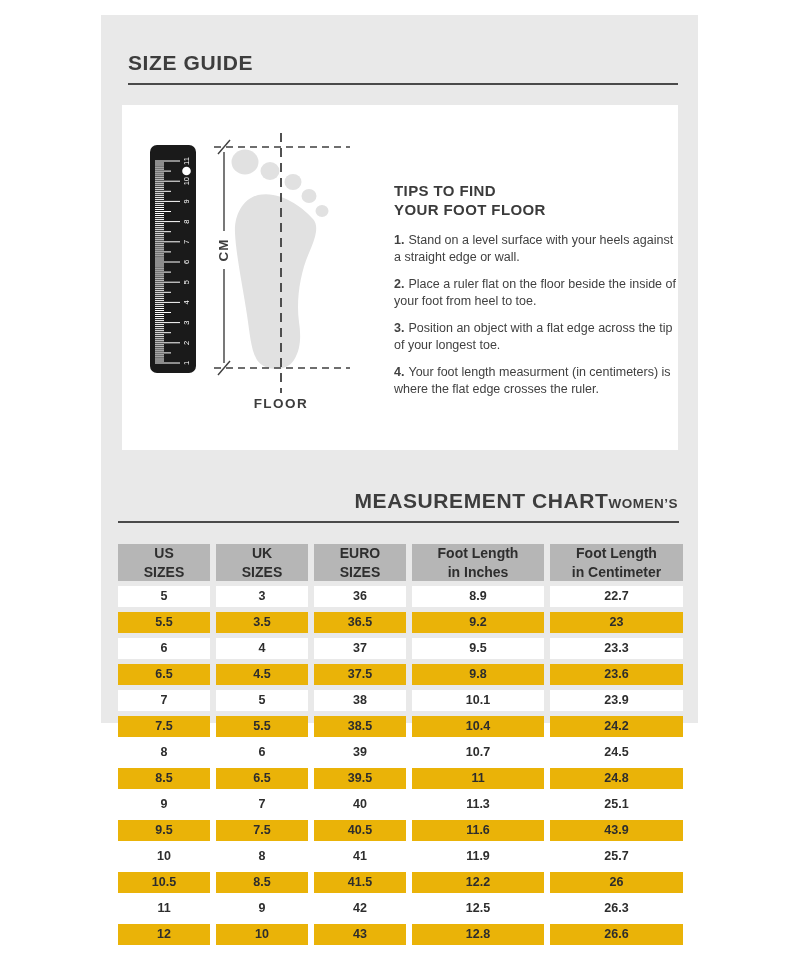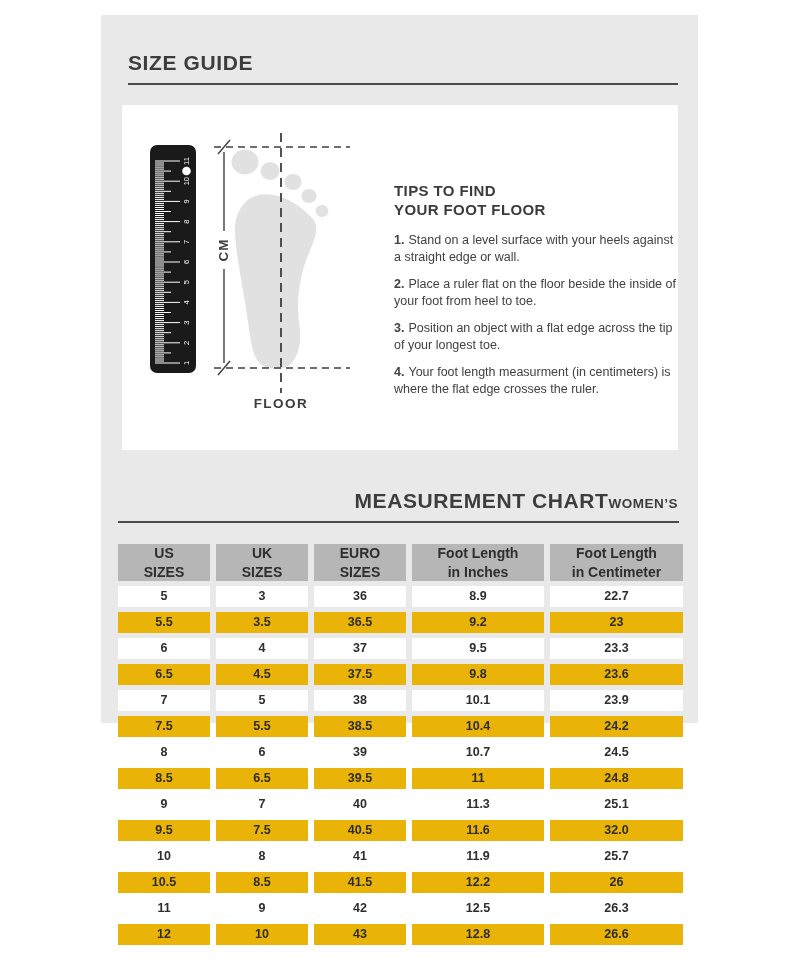--- a/index.html
+++ b/index.html
@@ -309,21 +309,21 @@
       <div class="d-cell row-gray">24.8</div>
       <div class="d-cell row-white">9</div>
       <div class="d-cell row-white">7</div>
       <div class="d-cell row-white">40</div>
       <div class="d-cell row-white">11.3</div>
       <div class="d-cell row-white">25.1</div>
       <div class="d-cell row-gray">9.5</div>
       <div class="d-cell row-gray">7.5</div>
       <div class="d-cell row-gray">40.5</div>
       <div class="d-cell row-gray">11.6</div>
-      <div class="d-cell row-gray">32.0</div>
+      <div class="d-cell row-gray">43.9</div>
       <div class="d-cell row-white">10</div>
       <div class="d-cell row-white">8</div>
       <div class="d-cell row-white">41</div>
       <div class="d-cell row-white">11.9</div>
       <div class="d-cell row-white">25.7</div>
       <div class="d-cell row-gray">10.5</div>
       <div class="d-cell row-gray">8.5</div>
       <div class="d-cell row-gray">41.5</div>
       <div class="d-cell row-gray">12.2</div>
       <div class="d-cell row-gray">26</div>

